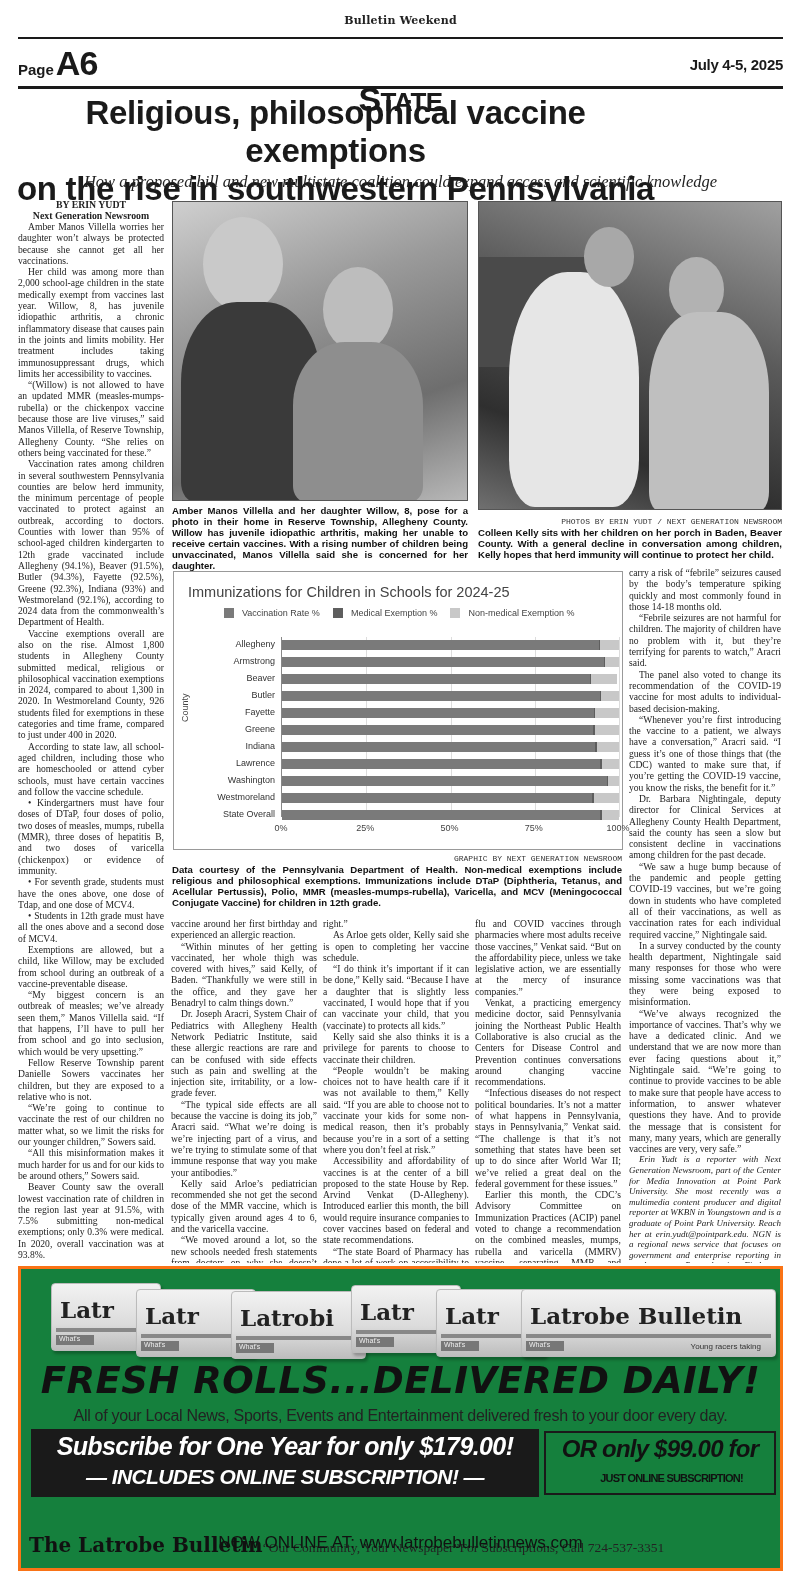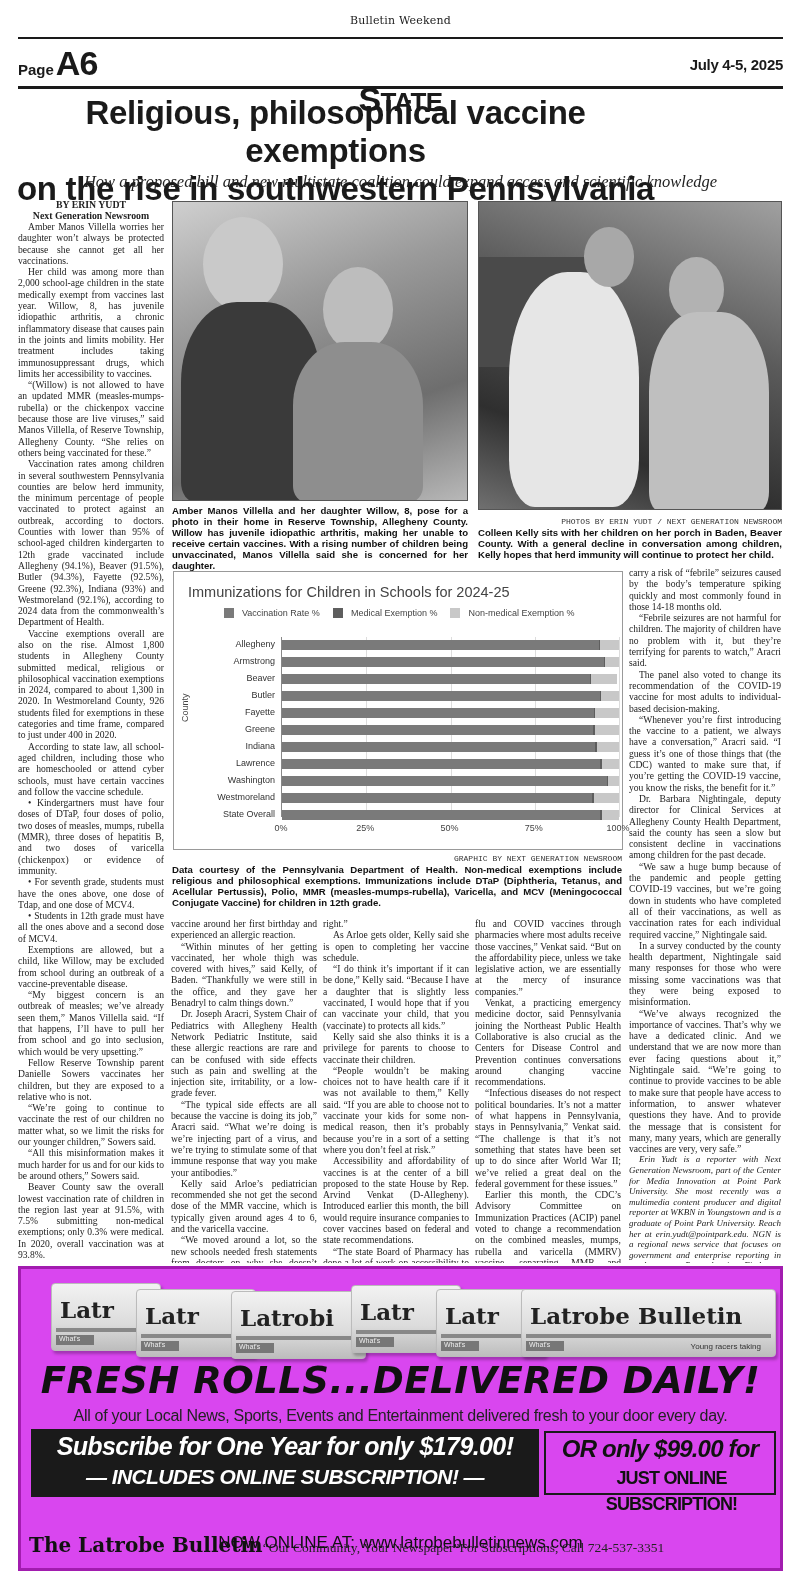--- a/index.html
+++ b/index.html
@@ -1,19 +1,19 @@
 <!DOCTYPE html>
 <html><head>
 <meta charset="utf-8">
 <style>
   * { box-sizing: border-box; margin: 0; padding: 0; }
   html, body { width: 801px; height: 1584px; background: #fff; overflow: hidden; }
   body { font-family: "Liberation Serif", serif; color: #1a1a1a; position: relative; }
 
-  .masthead-top { position: absolute; top: 14px; left: 0; width: 801px; text-align: center; font-family: "DejaVu Serif", serif; font-size: 11px; font-weight: normal; color: #222; letter-spacing: 0.2px; }
+  .masthead-top { position: absolute; top: 14px; left: 0; width: 801px; text-align: center; font-family: "DejaVu Serif", serif; font-size: 11px; font-weight: bold; color: #222; letter-spacing: 0.2px; }
   .rule { position: absolute; left: 18px; width: 765px; background: #1a1a1a; }
   .rule1 { top: 37px; height: 1.5px; }
   .rule2 { top: 86px; height: 3px; }
 
   .page-label { position: absolute; top: 44px; left: 18px; font-family: "Liberation Sans", sans-serif; font-weight: bold; display: flex; align-items: baseline; }
   .page-label .pg { font-size: 15px; margin-right: 2px; }
   .page-label .num { font-size: 34px; line-height: 38px; letter-spacing: -1px; }
   .section-name { position: absolute; top: 44px; left: 0; width: 801px; text-align: center; font-family: "Liberation Sans", sans-serif; font-weight: bold; font-size: 34px; line-height: 38px; letter-spacing: -0.5px; margin-top: 36px; }
   .section-name .small { font-size: 26px; }
   .issue-date { position: absolute; top: 56px; right: 18px; font-family: "Liberation Sans", sans-serif; font-weight: bold; font-size: 15px; letter-spacing: -0.3px; }
@@ -51,35 +51,35 @@
   .legend .item { display: flex; align-items: center; gap: 8px; }
   .legend .sw { width: 10px; height: 10px; display: inline-block; }
   .plot { position: absolute; top: 65px; left: 107px; width: 337px; height: 180px; border-left: 1px solid #888; }
   .gridline { position: absolute; top: 0; bottom: 0; width: 1px; background: #ddd; }
   .bar-row { position: absolute; left: 0; height: 10px; display: flex; width: 337px; }
   .bar-seg { height: 100%; }
   .y-label { position: absolute; right: 343px; width: 100px; text-align: right; font-family: "Liberation Sans", sans-serif; font-size: 9px; color: #333; }
   .x-tick { position: absolute; top: 251px; font-family: "Liberation Sans", sans-serif; font-size: 9px; color: #444; transform: translateX(-50%); }
   .y-axis-title { position: absolute; top: 150px; left: 6px; font-family: "Liberation Sans", sans-serif; font-size: 9px; color: #444; transform: rotate(-90deg); transform-origin: left top; }
 
-  .ad { position: absolute; top: 1266px; left: 18px; width: 765px; height: 305px; border: 3px solid #a21caf; background: #d946ef; }
+  .ad { position: absolute; top: 1266px; left: 18px; width: 765px; height: 305px; border: 3px solid #f97316; background: #15803d; }
   .rolls { position: absolute; top: 14px; left: 30px; width: 700px; height: 74px; }
   .roll { position: absolute; top: 0; height: 68px; background: linear-gradient(180deg, #f2f2f2 0%, #dcdcdc 60%, #bdbdbd 100%); border: 1px solid #bbb; border-radius: 4px; box-shadow: 2px 3px 3px rgba(0,0,0,0.25); overflow: hidden; }
   .roll .nm { position: absolute; top: 12px; left: 8px; font-family: "DejaVu Serif", serif; font-weight: bold; font-size: 23px; color: #222; white-space: nowrap; }
   .roll .strip { position: absolute; top: 44px; left: 4px; right: 4px; height: 4px; background: #888; }
   .roll .what { position: absolute; top: 51px; left: 4px; width: 38px; height: 10px; background: #777; color: #eee; font-family: "Liberation Sans", sans-serif; font-size: 7px; padding-left: 3px; }
   .roll .teaser { position: absolute; top: 52px; right: 14px; font-family: "Liberation Sans", sans-serif; font-size: 8px; color: #333; }
   .fresh { position: absolute; top: 90px; left: 0; width: 759px; text-align: center; font-family: "DejaVu Sans", sans-serif; font-weight: bold; font-style: italic; font-size: 37px; letter-spacing: 0.5px; color: #111; }
   .local { position: absolute; top: 138px; left: 0; width: 759px; text-align: center; font-family: "Liberation Sans", sans-serif; font-size: 16px; color: #222; letter-spacing: -0.3px; }
   .sub-black { position: absolute; top: 160px; left: 10px; width: 508px; height: 68px; background: #1a1a1a; color: #fff; text-align: center; font-family: "Liberation Sans", sans-serif; font-weight: bold; font-style: italic; }
   .sub-black .l1 { font-size: 25px; line-height: 34px; letter-spacing: -0.6px; }
   .sub-black .l2 { font-size: 21px; line-height: 28px; letter-spacing: -0.6px; }
   .sub-white { position: absolute; top: 162px; left: 523px; width: 232px; height: 64px; border: 2px solid #1a1a1a; text-align: center; font-family: "Liberation Sans", sans-serif; font-weight: bold; color: #111; }
   .sub-white .l1 { font-size: 24px; line-height: 32px; letter-spacing: -0.8px; font-style: italic; }
-  .sub-white .l2 { font-size: 18px; line-height: 26px; letter-spacing: -0.8px; padding-left: 23px; }
+  .sub-white .l2 { font-size: 11px; line-height: 26px; letter-spacing: -0.8px; padding-left: 23px; }
   .ad-foot { position: absolute; top: 232px; left: 8px; width: 750px; display: flex; align-items: baseline; gap: 0; white-space: nowrap; margin-top: 32px; }
   .ad-foot .brand { font-family: "DejaVu Serif", serif; font-weight: bold; font-size: 20px; color: #111; }
   .ad-foot .slogan, .ad-foot .call { font-family: "Liberation Serif", serif; font-size: 13.5px; color: #222; }
   .ad-url { position: absolute; top: 264px; left: 0; width: 759px; text-align: center; font-family: "Liberation Sans", sans-serif; font-size: 17px; color: #111; }
 </style>
 </head>
 <body>
 
 <div class="masthead-top">Bulletin Weekend</div>
 <div class="rule rule1"></div>

